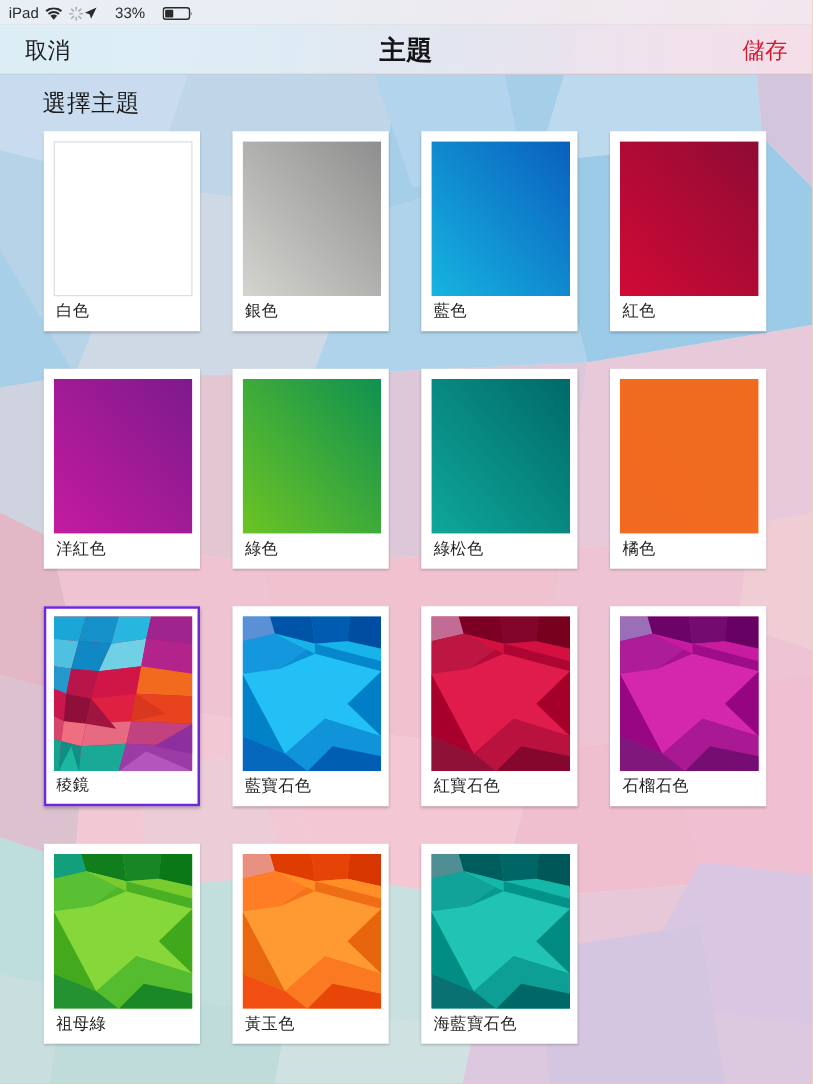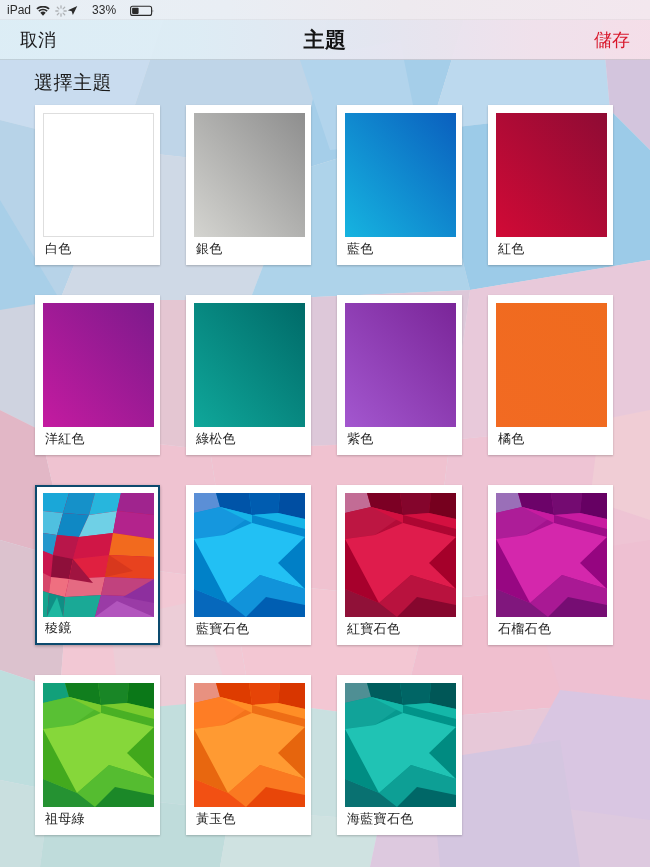--- a/index.html
+++ b/index.html
@@ -142,21 +142,21 @@
     width: 125px;
     height: 160px;
     background: #ffffff;
     padding: 7px 7px 0 7px;
     box-shadow: 0 1px 2px rgba(0,0,0,0.22);
     cursor: pointer;
     position: relative;
     border: 1px solid transparent;
   }
   .theme-card.selected {
-    border: 2px solid #0c4a6e;
+    border: 2px solid #6d28d9;
     padding: 6px 6px 0 6px;
     box-shadow: 0 1px 3px rgba(0,0,0,0.3);
   }
 
   .swatch {
     width: 111px;
     height: 124px;
     display: block;
     overflow: hidden;
     position: relative;
@@ -335,43 +335,43 @@
               </defs>
               <polygon points="0,0 111,0 111,124 0,124" fill="url(#g3)"></polygon>
             </svg>
           </div>
           <div class="theme-label">洋紅色</div>
         </div>
         <div class="theme-card">
           <div class="swatch">
             <svg viewBox="0 0 111 124" preserveAspectRatio="none">
               <defs>
+                <linearGradient id="g4" x1="1" y1="0" x2="0" y2="1">
+                  <stop offset="0" stop-color="#0f9150"></stop>
+                  <stop offset="1" stop-color="#6cc424"></stop>
+                </linearGradient>
+              </defs>
+              <polygon points="0,0 111,0 111,124 0,124" fill="url(#g4)"></polygon>
+            </svg>
+          </div>
+          <div class="theme-label">綠色</div>
+        </div>
+        <div class="theme-card">
+          <div class="swatch">
+            <svg viewBox="0 0 111 124" preserveAspectRatio="none">
+              <defs>
                 <linearGradient id="g5" x1="1" y1="0" x2="0" y2="1">
                   <stop offset="0" stop-color="#006a68"></stop>
                   <stop offset="1" stop-color="#0fa79a"></stop>
                 </linearGradient>
               </defs>
               <polygon points="0,0 111,0 111,124 0,124" fill="url(#g5)"></polygon>
             </svg>
           </div>
           <div class="theme-label">綠松色</div>
-        </div>
-        <div class="theme-card">
-          <div class="swatch">
-            <svg viewBox="0 0 111 124" preserveAspectRatio="none">
-              <defs>
-                <linearGradient id="g6" x1="1" y1="0" x2="0" y2="1">
-                  <stop offset="0" stop-color="#7a2598"></stop>
-                  <stop offset="1" stop-color="#a357cf"></stop>
-                </linearGradient>
-              </defs>
-              <polygon points="0,0 111,0 111,124 0,124" fill="url(#g6)"></polygon>
-            </svg>
-          </div>
-          <div class="theme-label">紫色</div>
         </div>
         <div class="theme-card">
           <div class="swatch">
             <svg viewBox="0 0 111 124" preserveAspectRatio="none">
               <defs>
                 <linearGradient id="g7" x1="1" y1="0" x2="0" y2="1">
                   <stop offset="0" stop-color="#ef6b1e"></stop>
                   <stop offset="1" stop-color="#f26a22"></stop>
                 </linearGradient>
               </defs>

